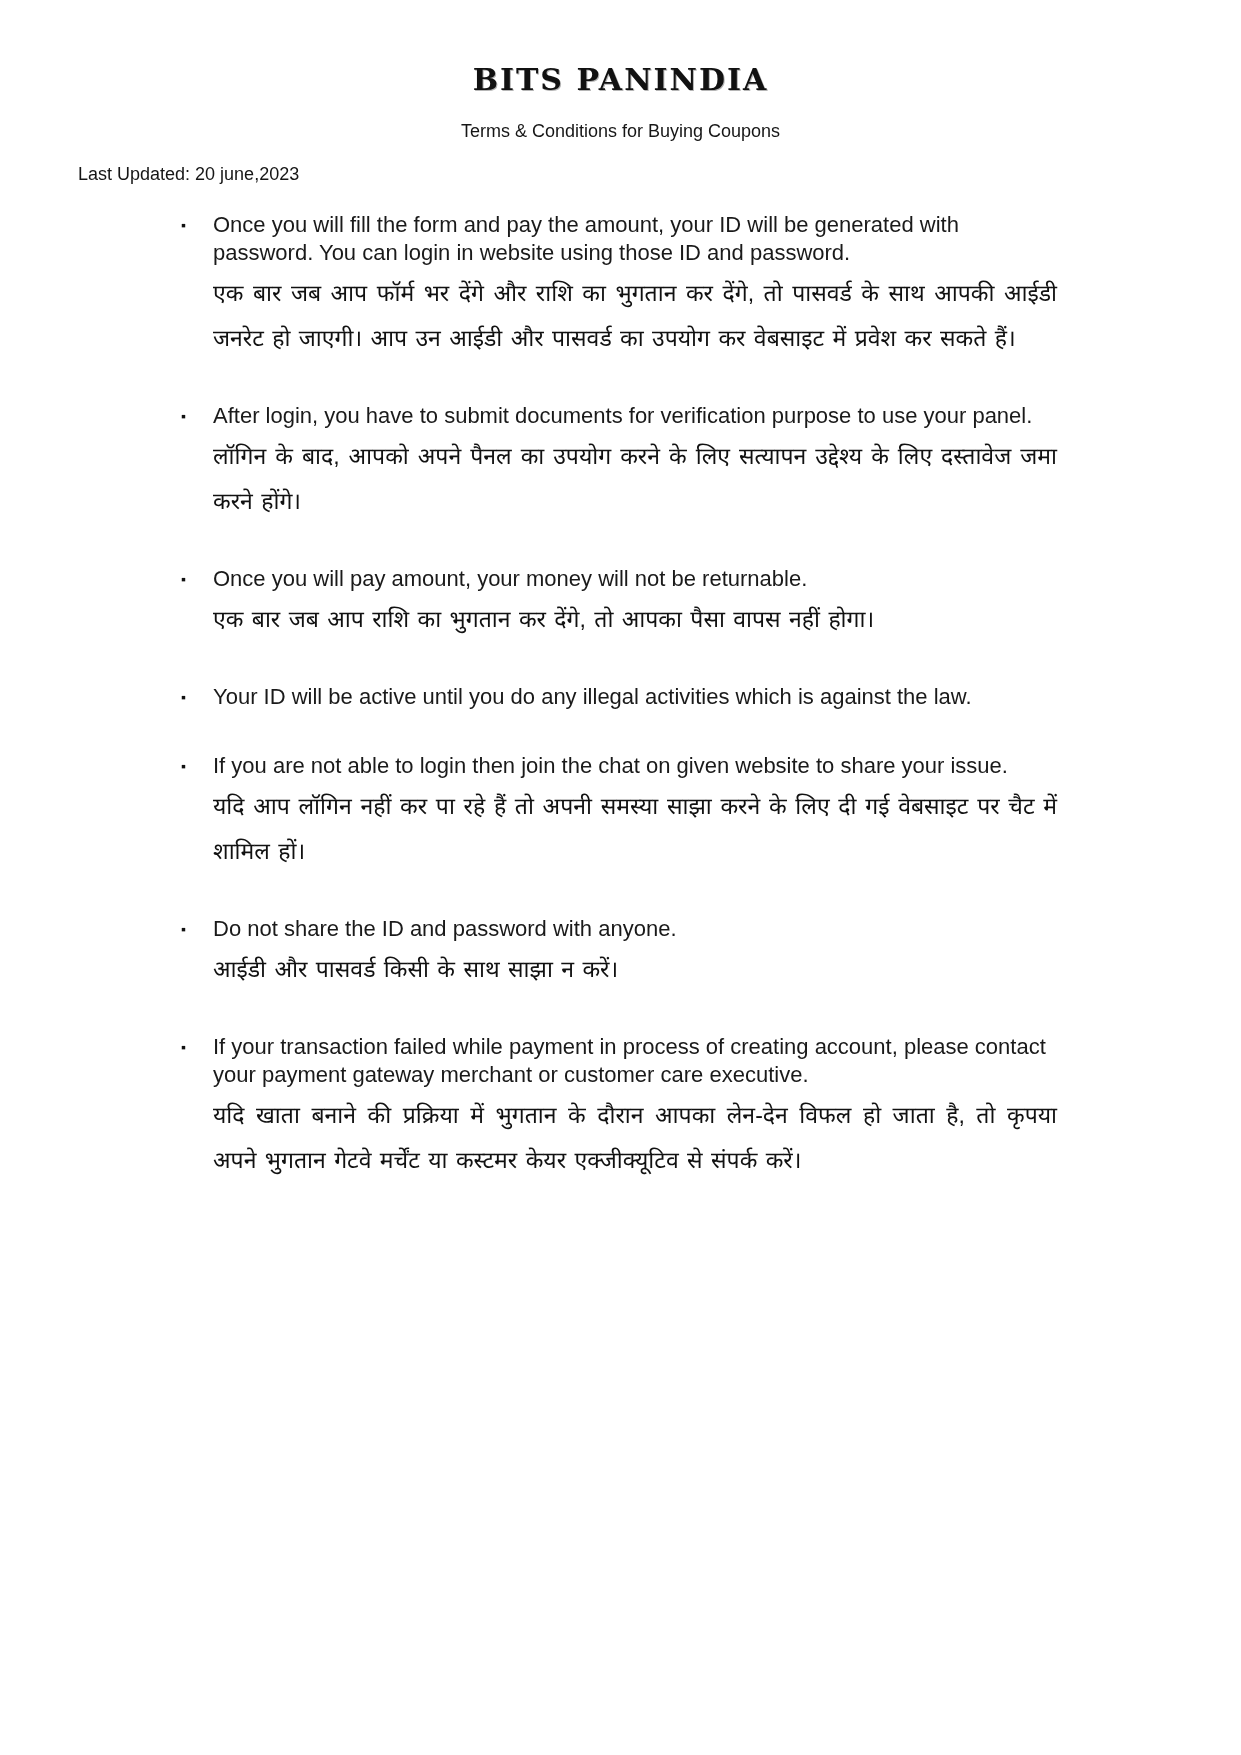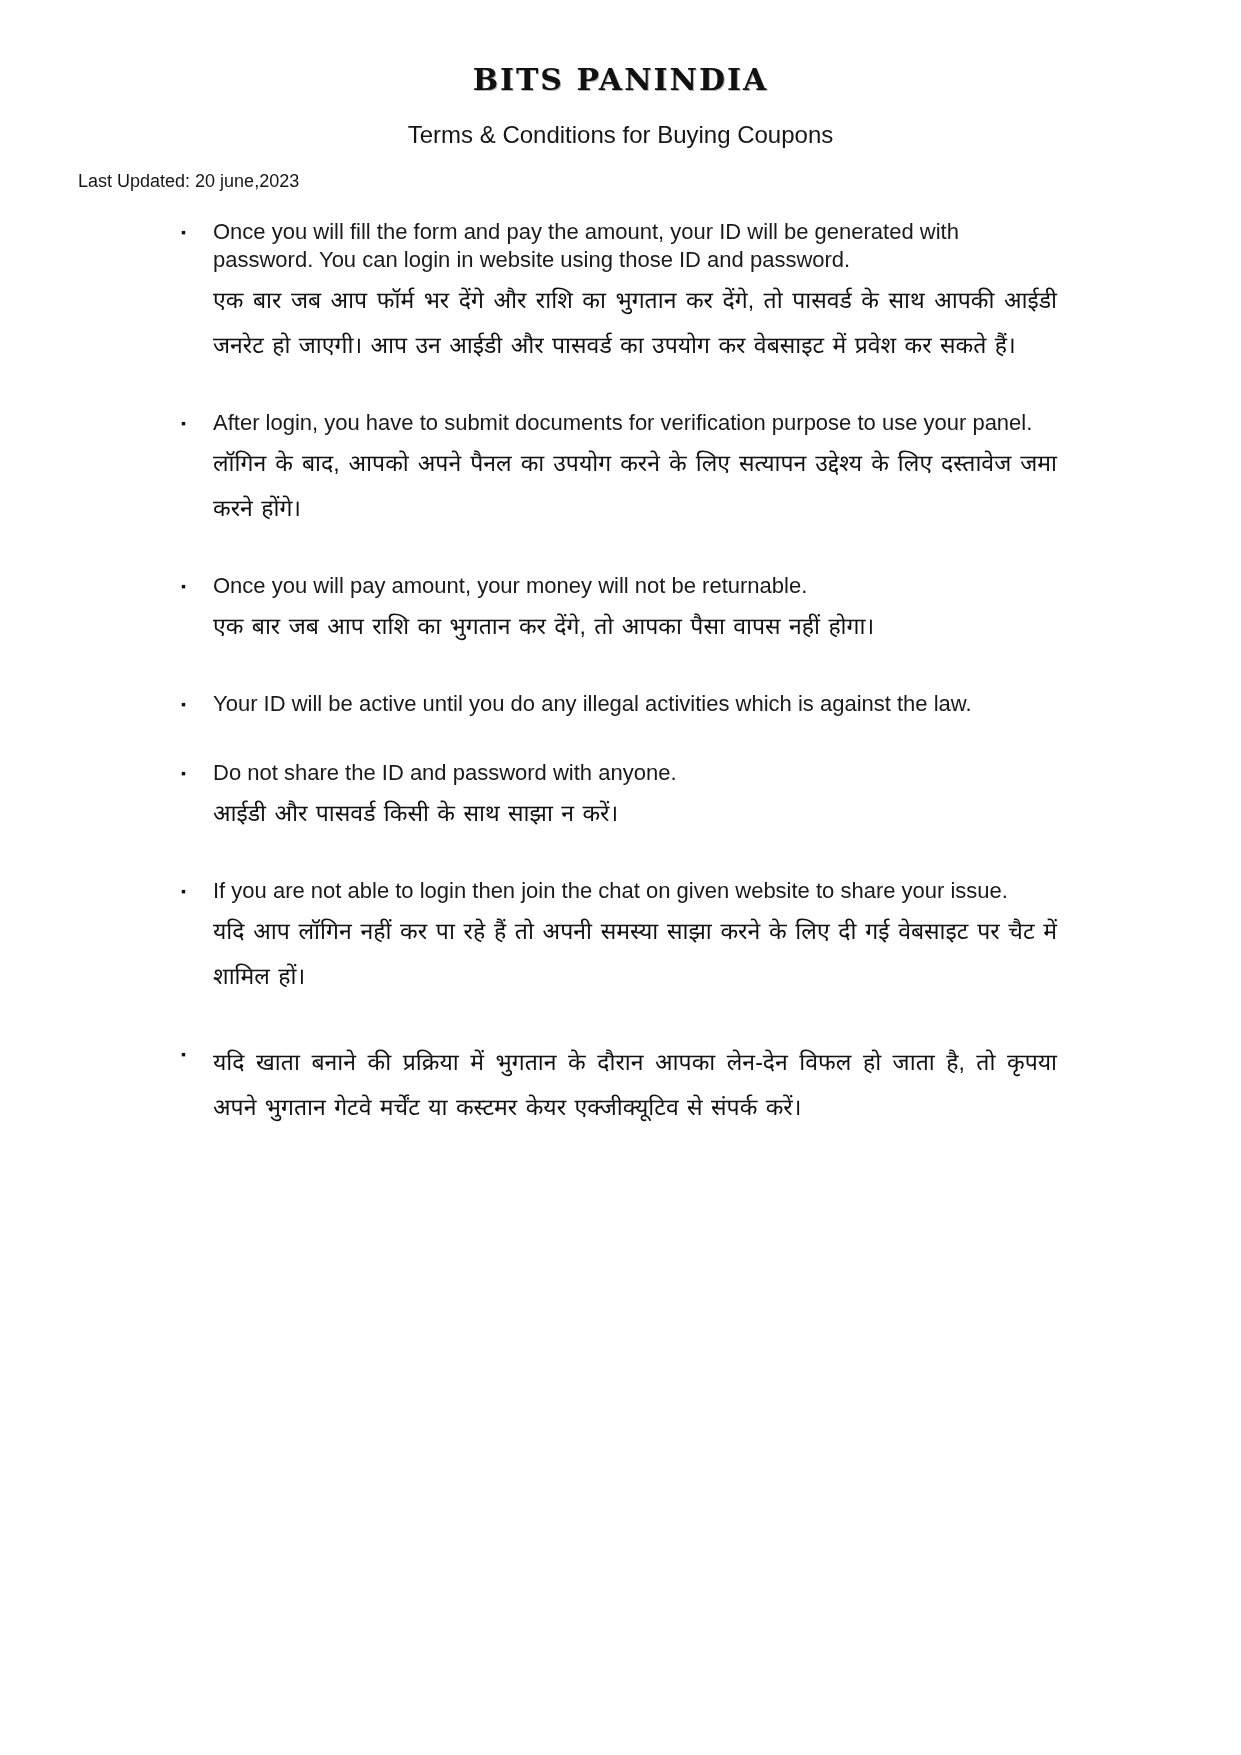--- a/index.html
+++ b/index.html
@@ -22,21 +22,21 @@
     font-weight: 700;
     font-size: 30px;
     letter-spacing: 2px;
     color: #111;
     text-shadow: 1px 1px 0 rgba(120,120,120,0.55);
     margin-bottom: 24px;
   }
   .doc-subtitle {
     text-align: center;
     font-weight: 400;
-    font-size: 24px;
+    font-size: 18px;
     color: #161616;
     margin-bottom: 22px;
   }
   .doc-updated {
     text-align: left;
     font-size: 18px;
     color: #161616;
     margin-bottom: 26px;
   }
   ul.terms {
@@ -97,27 +97,28 @@
     <li>
       <div class="term-en">Once you will pay amount, your money will not be returnable.</div>
       <div class="term-hi" lang="hi">एक बार जब आप राशि का भुगतान कर देंगे, तो आपका पैसा वापस नहीं होगा।</div>
     </li>
 
     <li>
       <div class="term-en">Your ID will be active until you do any illegal activities which is against the law.</div>
     </li>
 
     <li>
+      <div class="term-en">If you are not able to login then join the chat on given website to share your issue.</div>
+      <div class="term-hi" lang="hi">यदि आप लॉगिन नहीं कर पा रहे हैं तो अपनी समस्या साझा करने के लिए दी गई वेबसाइट पर चैट में शामिल हों।</div>
+    </li>
+
+    <li>
       <div class="term-en">Do not share the ID and password with anyone.</div>
       <div class="term-hi" lang="hi">आईडी और पासवर्ड किसी के साथ साझा न करें।</div>
     </li>
 
     <li>
-      <div class="term-en">If you are not able to login then join the chat on given website to share your issue.</div>
-      <div class="term-hi" lang="hi">यदि आप लॉगिन नहीं कर पा रहे हैं तो अपनी समस्या साझा करने के लिए दी गई वेबसाइट पर चैट में शामिल हों।</div>
-    </li>
-
-    <li>
+      <div class="term-en">If your transaction failed while payment in process of creating account, please contact your payment gateway merchant or customer care executive.</div>
       <div class="term-hi" lang="hi">यदि खाता बनाने की प्रक्रिया में भुगतान के दौरान आपका लेन-देन विफल हो जाता है, तो कृपया अपने भुगतान गेटवे मर्चेंट या कस्टमर केयर एक्जीक्यूटिव से संपर्क करें।</div>
     </li>
 
   </ul>
 </div>
 
 </body></html>

